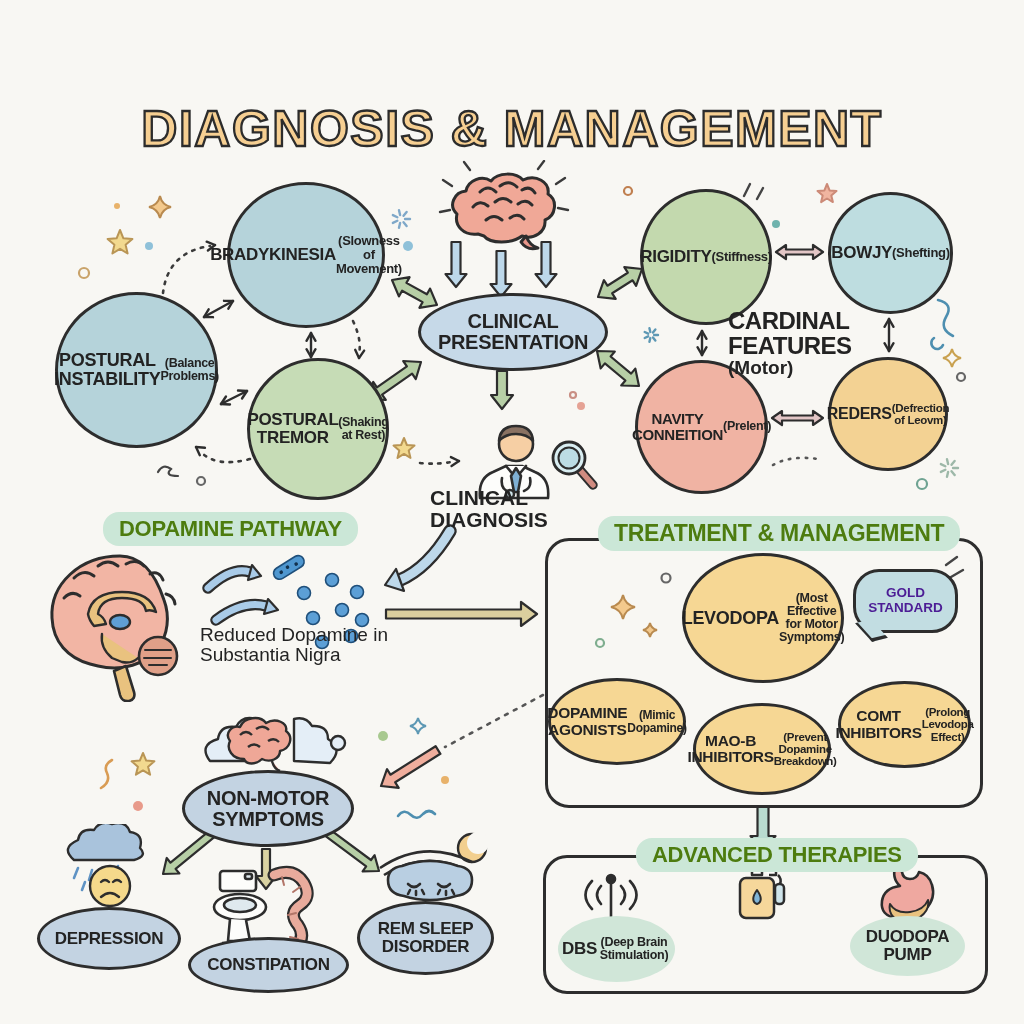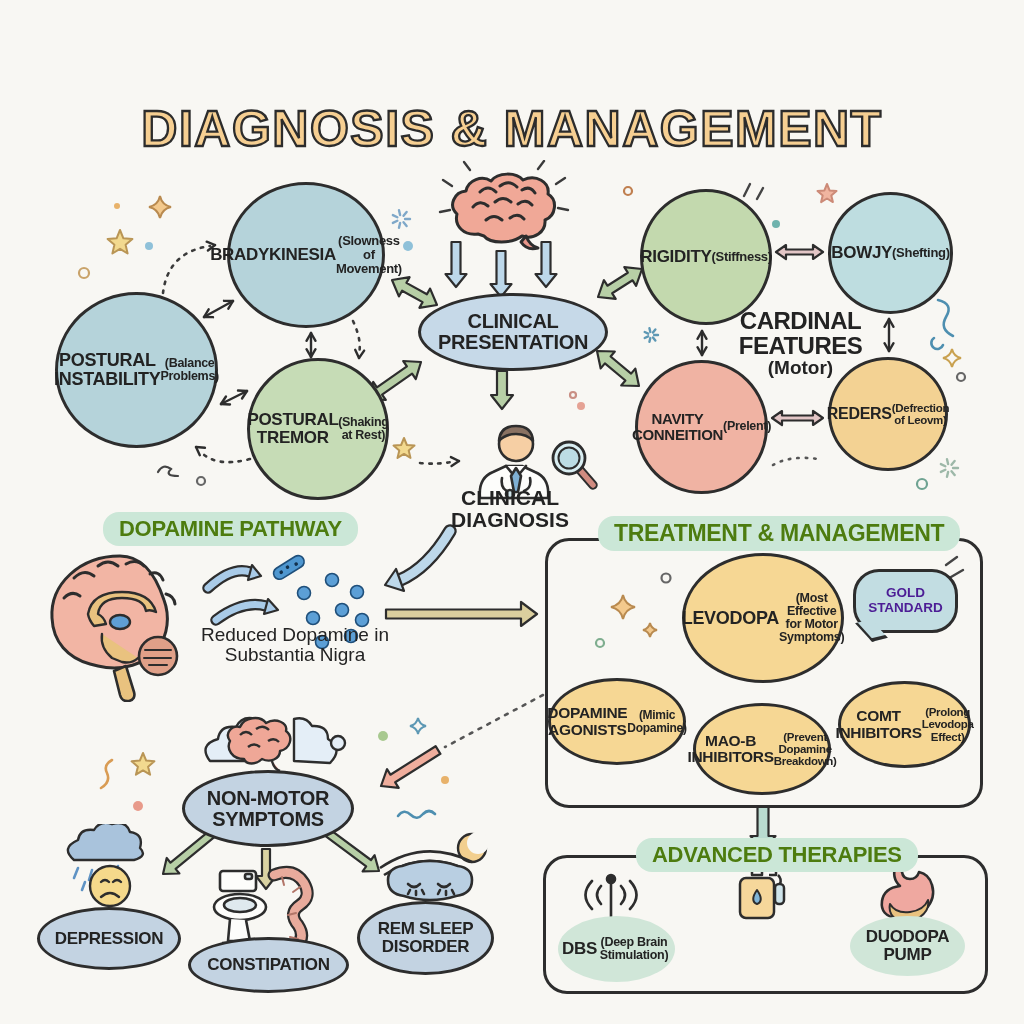--- a/index.html
+++ b/index.html
@@ -8,21 +8,21 @@
   #arrowlayer{position:absolute;left:0;top:0;z-index:1;}
   .iconbox{position:absolute;z-index:2;}
   .node{position:absolute;z-index:2;display:flex;flex-direction:row;align-items:center;
     justify-content:center;text-align:center;border:3px solid #2d2d2d;box-sizing:border-box;
     color:#232323;border-radius:50%;padding:4px;}
   .t{font-weight:700;line-height:1.04;letter-spacing:-0.3px;}
   .s{font-weight:700;line-height:1.06;letter-spacing:-0.3px;}
   .bigbox{position:absolute;z-index:1;border:3.5px solid #2d2d2d;border-radius:24px;background:transparent;}
   .pill{position:absolute;z-index:3;background:#cbe7d7;border-radius:16px;padding:4px 16px;
     font-weight:800;color:#4d7c0f;letter-spacing:-0.3px;white-space:nowrap;}
-  .freetext{position:absolute;z-index:2;text-align:center;font-weight:800;color:#232323;line-height:1.05;}
+  .freetext{position:absolute;z-index:2;text-align:left;font-weight:800;color:#232323;line-height:1.05;}
   .title-line{position:absolute;width:100%;text-align:center;font-weight:800;z-index:2;
     -webkit-text-stroke:2.3px #2c2c2c;letter-spacing:1.5px;white-space:nowrap;}
   #title1{top:26px;font-size:50px;color:#add0db;}
   #title2{top:100px;font-size:50px;color:#f6cf92;}
   .bubble{position:absolute;z-index:2;background:#c2dde2;border:3px solid #2d2d2d;border-radius:26px;
     display:flex;align-items:center;justify-content:center;text-align:center;font-weight:800;color:#4c1d95;}
   .bubble:after{content:"";position:absolute;left:6px;bottom:-10px;width:16px;height:16px;background:#c2dde2;
     border-left:3px solid #2d2d2d;border-bottom:3px solid #2d2d2d;transform:skewX(35deg) rotate(-12deg);}
   .chem{font-size:11px;font-weight:700;fill:#2d2d2d;font-family:"Liberation Sans",sans-serif;}
 </style>

